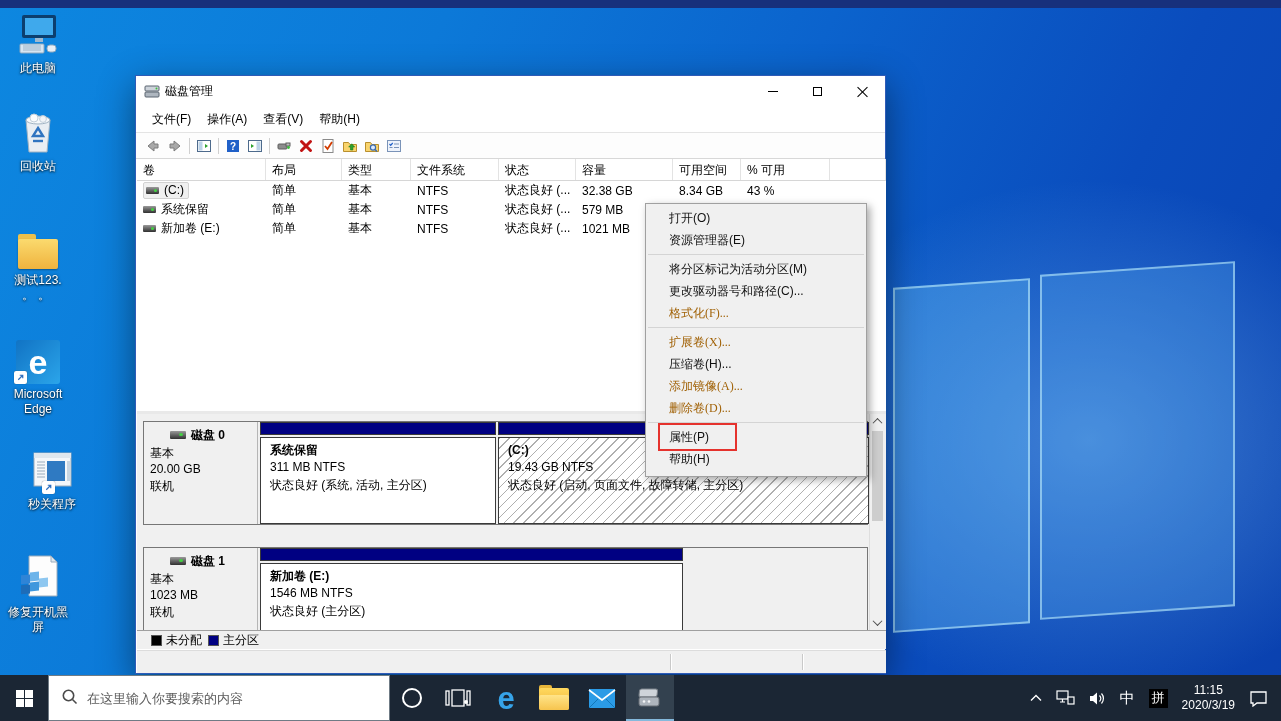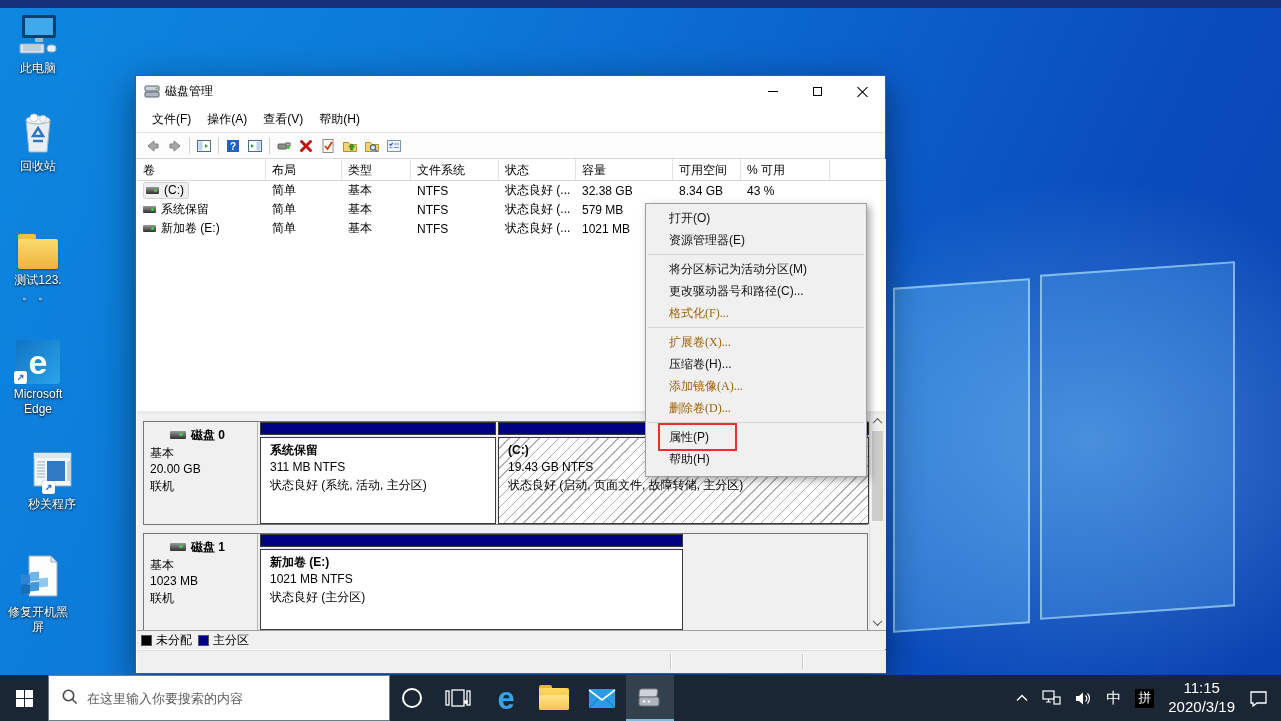--- a/index.html
+++ b/index.html
@@ -70,21 +70,21 @@
     background-image:repeating-linear-gradient(135deg, rgba(110,110,110,.55) 0 1px, transparent 1px 7px); }
 
   .vscroll { position:absolute; left:733px; top:338px; width:15px; height:216px; background:#f0f0f0; border-left:1px solid #dedede; }
   .sb-btn { position:absolute; left:0; width:15px; height:15px; display:flex; align-items:center; justify-content:center; }
   .sb-up { top:0; } .sb-dn { bottom:0; }
   .chev { width:7px; height:7px; border-left:1px solid #505050; border-top:1px solid #505050; }
   .chev.up { transform:rotate(45deg) translate(1px,1px); } .chev.dn { transform:rotate(225deg) translate(1px,1px); }
   .sb-thumb { position:absolute; left:2px; top:17px; width:11px; height:90px; background:#cdcdcd; }
 
   .legendbar { position:absolute; left:1px; top:554px; width:749px; height:19px; background:#f0f0f0;
-    border-top:1px solid #9f9f9f; display:flex; align-items:center; padding-left:4px; gap:6px; }
+    border-top:1px solid #9f9f9f; display:flex; align-items:center; padding-left:14px; gap:6px; }
   .lg-item { display:flex; align-items:center; gap:4px; font-size:12px; }
   .lg-sw { width:11px; height:11px; border:1px solid #555; }
   .sw-black { background:#000; } .sw-navy { background:#000082; }
   .statusbar { position:absolute; left:1px; top:574px; width:749px; height:23px; background:#f0f0f0; border-top:1px solid #dcdcdc; }
   .st-sep { position:absolute; top:3px; bottom:3px; width:1px; background:#c9c9c9; box-shadow:1px 0 0 #fff; }
 
   
   .cmenu { position:absolute; left:645px; top:203px; width:222px; background:#f0f0f0;
     border:1px solid #a0a0a0; box-shadow:3px 3px 8px rgba(0,0,0,.35); z-index:50; padding:3px 0 6px 0; }
   .ci { height:22px; line-height:22px; font-size:12px; color:#111; padding-left:23px; }
@@ -106,21 +106,21 @@
   .tb-app { width:48px; display:flex; align-items:center; justify-content:center; position:relative; }
   .tb-app.active { background:#33414f; box-shadow:inset 0 -2px 0 #85b9dc; }
   .cort { width:44px; display:flex; align-items:center; justify-content:center; }
   .cring { width:20px; height:20px; border:2px solid #fff; border-radius:50%; }
   .edge-gl { color:#36a3e8; font-size:31px; font-weight:bold; line-height:1; }
   .tray { margin-left:auto; display:flex; align-items:center; gap:0; padding-right:6px; }
   .tr-it { padding:0 7px; height:46px; display:flex; align-items:center; justify-content:center; color:#fff; }
   .ime-lang { font-size:15px; }
   .ime-badge { width:19px; height:19px; background:#000; color:#fff; font-size:13px; display:flex;
     align-items:center; justify-content:center; }
-  .clock { flex-direction:column; font-size:15px; line-height:1.25; text-align:center; min-width:66px; }
+  .clock { flex-direction:column; font-size:12px; line-height:1.25; text-align:center; min-width:66px; }
   .folder-ico { position:relative; width:40px; height:32px; }
   .folder-ico .fb { position:absolute; left:0; top:4px; width:40px; height:28px; background:linear-gradient(#ffd95e,#f4b93c); border-radius:2px; }
   .folder-ico .ft { position:absolute; left:0; top:0; width:17px; height:8px; background:#f4c23c; border-radius:2px 2px 0 0; }
   .folder-sm { position:relative; width:44px; height:38px; }
   .folder-sm .fb { position:absolute; left:2px; top:7px; width:40px; height:30px; background:linear-gradient(#fbda6e,#efb33e); border-radius:2px; box-shadow:0 1px 2px rgba(0,0,0,.35); }
   .folder-sm .ft { position:absolute; left:2px; top:2px; width:18px; height:9px; background:#eec04a; border-radius:2px 2px 0 0; }
 </style>
 </head>
 <body>
 
@@ -407,35 +407,35 @@
         <div class="part" style="left:354px; width:371px;">
           <div class="part-stripe"></div>
           <div class="part-body hatch">
             <div class="pname">(C:)</div>
             <div>19.43 GB NTFS</div>
             <div>状态良好 (启动, 页面文件, 故障转储, 主分区)</div>
           </div>
         </div>
       </div>
 
-      <div class="disk-row" style="top:119px; height:97px; border-bottom:none;">
+      <div class="disk-row" style="top:133px; height:97px; border-bottom:none;">
         <div class="disk-label">
           <div class="disk-name">
               <span class="disk-ico"></span>
               <span>磁盘 1</span>
             </div>
           <div>基本</div>
           <div>1023 MB</div>
           <div>联机</div>
         </div>
         <div class="part" style="left:116px; width:423px;">
           <div class="part-stripe"></div>
           <div class="part-body">
             <div class="pname">新加卷  (E:)</div>
-            <div>1021 MB NTFS</div>
+            <div>1546 MB NTFS</div>
             <div>状态良好 (主分区)</div>
           </div>
         </div>
       </div>
     </div>
 
     <div class="vscroll">
       <div class="sb-btn sb-up">
           <span class="chev up"></span>
         </div>

